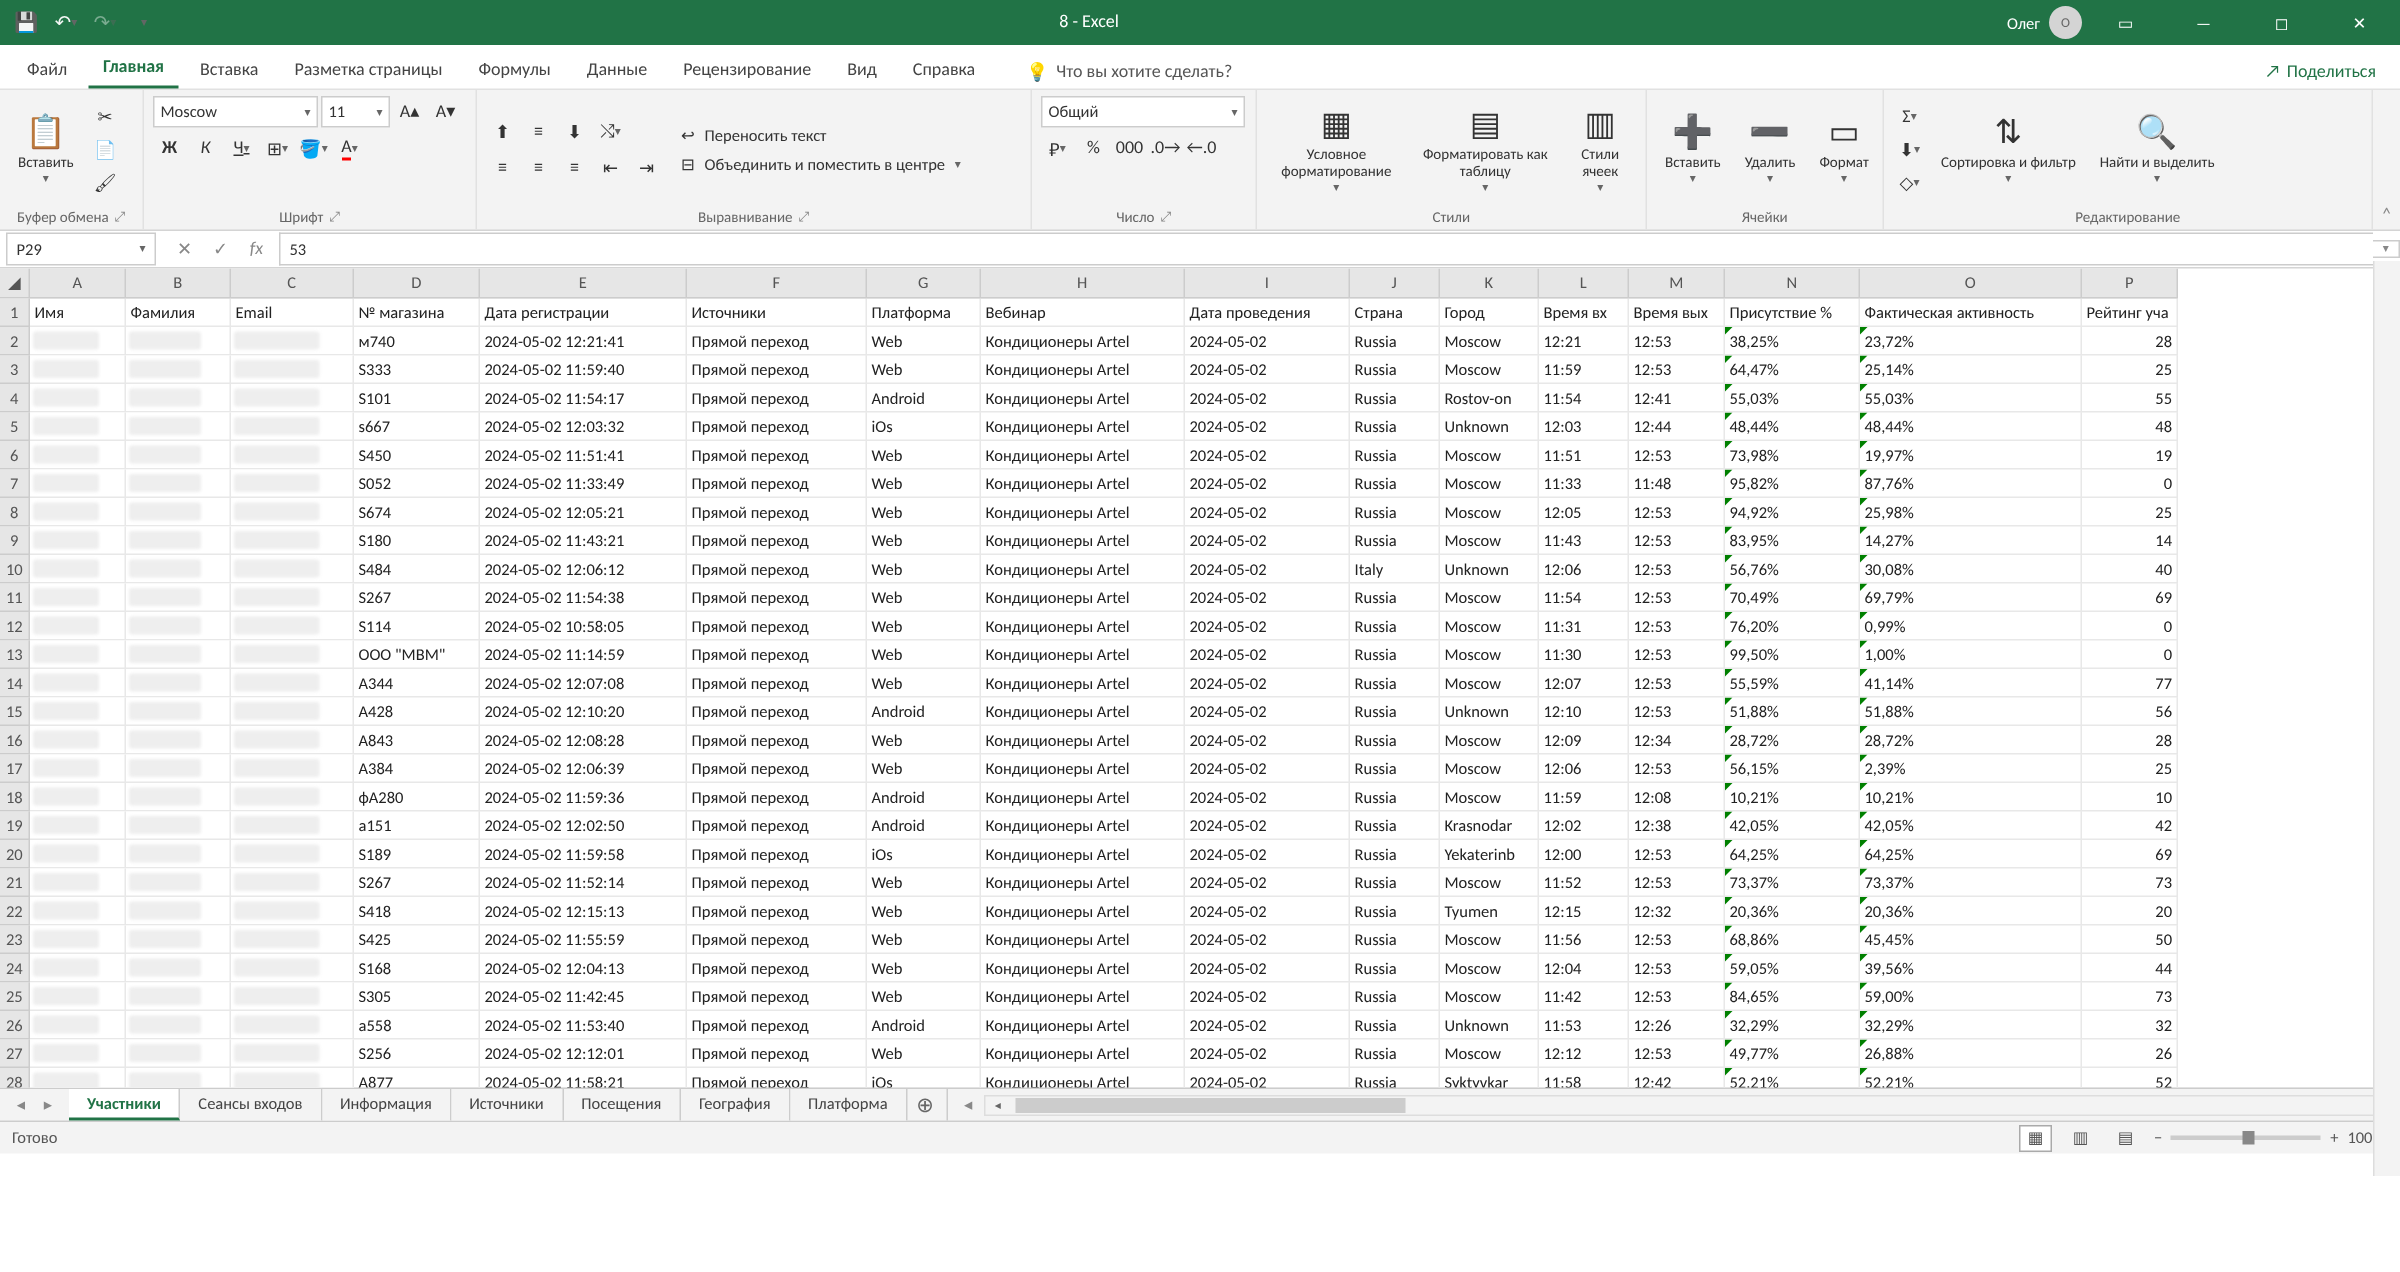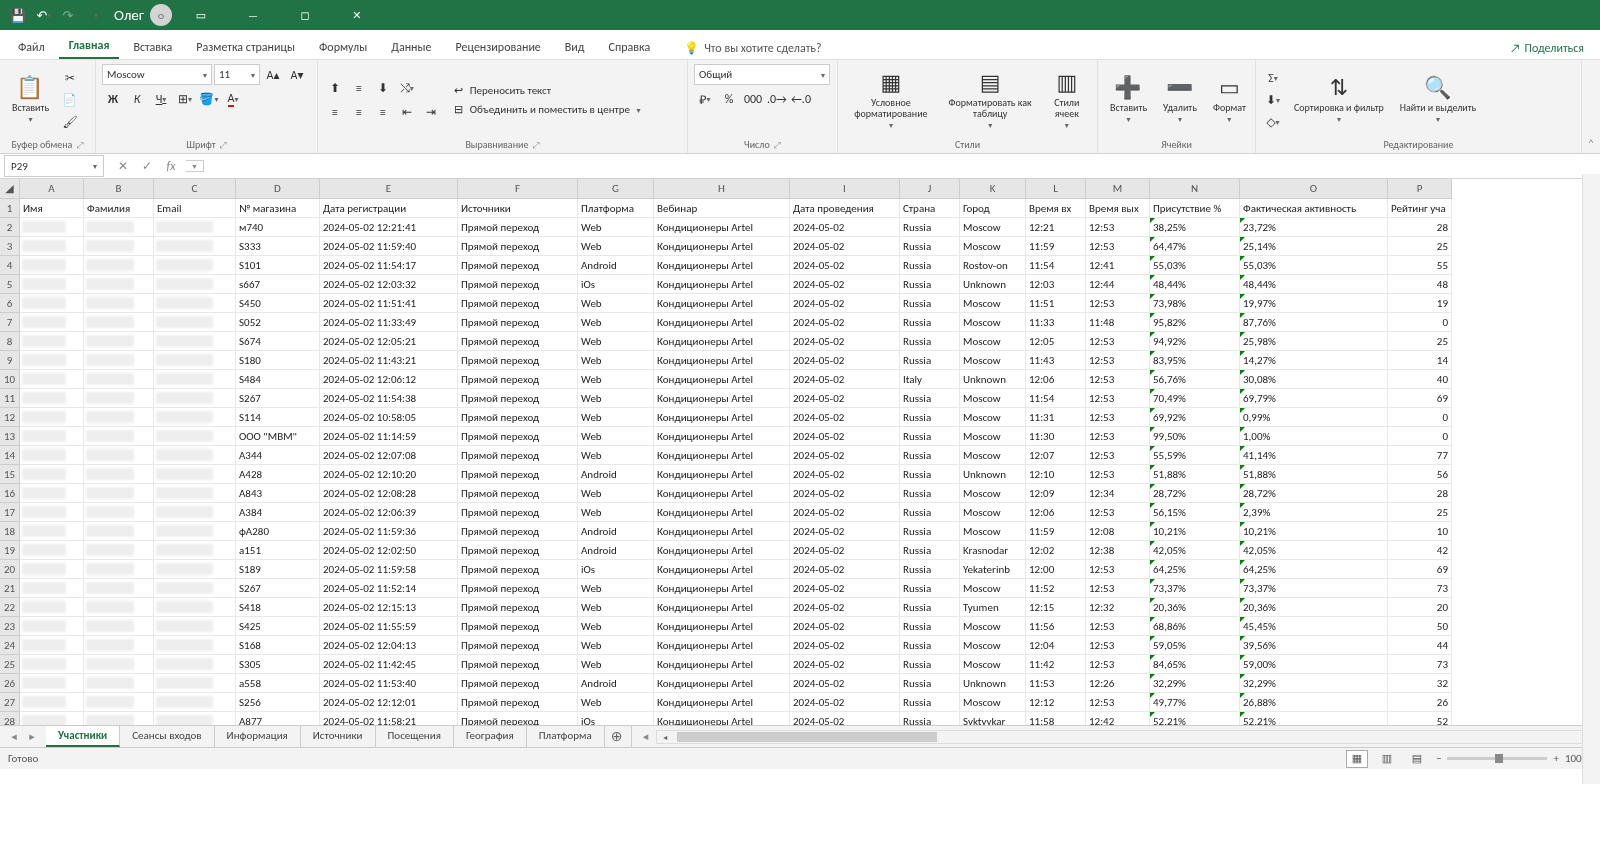--- a/index.html
+++ b/index.html
@@ -77,22 +77,23 @@
 
 <div class="titlebar">
   <div class="qat">
     <div class="qat-item">💾</div>
     <div class="qat-item">↶<span class="dd">▾</span></div>
     <div class="qat-item" style="opacity:.4">↷<span class="dd">▾</span></div>
     <div class="qat-item">
         <span class="dd">▾</span>
       </div>
   </div>
+  <div class="title-center">8 - Excel</div>
   <div class="title-right">
-    <span style="font-size:15px">Олег</span>
+    <span style="font-size:11px">Олег</span>
     <span class="avatar">O</span>
     <div class="winbtn">▭</div>
     <div class="winbtn">—</div>
     <div class="winbtn">◻</div>
     <div class="winbtn">✕</div>
   </div>
 </div>
 
 <div class="ribbontabs">
   <div class="tab file">Файл</div>
@@ -291,20 +292,21 @@
       <span>P29</span>
       <span class="dd">▾</span>
     </div>
   <div class="fbtns">
     <div class="fbtn">✕</div>
     <div class="fbtn">✓</div>
     <div class="fbtn">
         <i>fx</i>
       </div>
   </div>
+  <div class="finput">53</div>
   <div class="fexpand">▾</div>
 </div>
 
 <div class="grid-wrap">
   <div class="grid" id="grid" style="grid-template-columns: 20px 64px 70px 82px 84px 138px 120px 76px 136px 110px 60px 66px 60px 64px 90px 148px 64px;">
       <div class="corner" style="height:20px">◢</div>
       <div class="colhdr" style="height:20px">A</div>
       <div class="colhdr" style="height:20px">B</div>
       <div class="colhdr" style="height:20px">C</div>
       <div class="colhdr" style="height:20px">D</div>
@@ -514,21 +516,21 @@
       <div class="cell" style="">S114</div>
       <div class="cell" style="">2024-05-02 10:58:05</div>
       <div class="cell" style="">Прямой переход</div>
       <div class="cell" style="">Web</div>
       <div class="cell" style="">Кондиционеры Artel</div>
       <div class="cell" style="">2024-05-02</div>
       <div class="cell" style="">Russia</div>
       <div class="cell" style="">Moscow</div>
       <div class="cell" style="">11:31</div>
       <div class="cell" style="">12:53</div>
-      <div class="cell tri" style="">69,92%</div>
+      <div class="cell tri" style="">76,20%</div>
       <div class="cell tri" style="">0,99%</div>
       <div class="cell" style="justify-content:flex-end">0</div>
       <div class="rowhdr" style="height:19px">13</div>
       <div class="cell blur"></div>
       <div class="cell blur"></div>
       <div class="cell blur"></div>
       <div class="cell" style="">ООО "МВМ"</div>
       <div class="cell" style="">2024-05-02 11:14:59</div>
       <div class="cell" style="">Прямой переход</div>
       <div class="cell" style="">Web</div>

